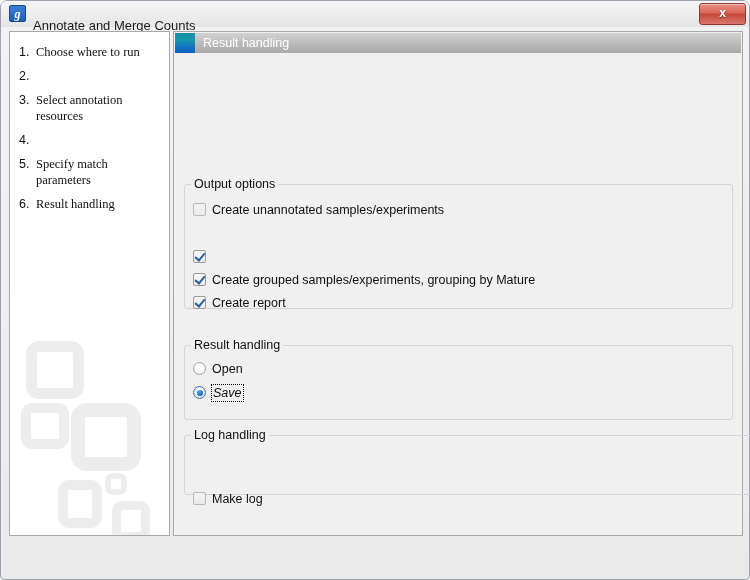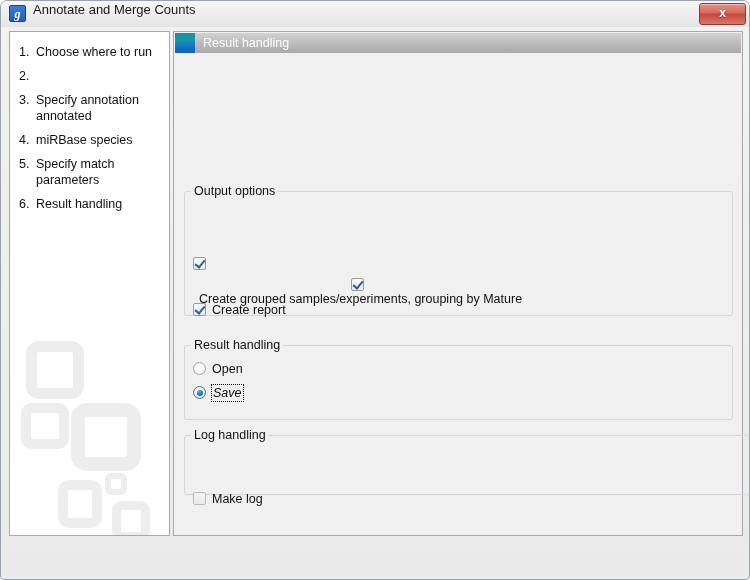--- a/index.html
+++ b/index.html
@@ -35,21 +35,21 @@
     background: linear-gradient(to bottom, #3b7fd4 0%, #1f5fb5 100%);
     border: 1px solid #15468c;
     border-radius: 2px;
     color: #ffffff;
     font-family: "Liberation Serif", serif;
     font-size: 12px; font-weight: bold; font-style: italic;
     text-align: center; line-height: 16px;
     box-sizing: border-box;
   }
   #title-text {
-    position: absolute; left: 32px; top: 0;
+    position: absolute; left: 32px; top: 16px;
     font-size: 13px; color: #1a1a1a;
     line-height: 18px;
     white-space: nowrap;
   }
   #close-button {
     position: absolute; right: 3px; top: 2px;
     width: 45px; height: 20px;
     border: 1px solid #8b3a32;
     border-radius: 3px;
     background: linear-gradient(to bottom, #e98f84 0%, #d8685a 45%, #c6463a 50%, #d9766a 100%);
@@ -79,21 +79,21 @@
     padding: 0;
   }
   .step {
     display: flex;
     padding: 4px 8px 4px 9px;
     font-size: 12.5px;
     color: #101010;
     line-height: 16px;
   }
   .step-num { width: 17px; flex: none; }
-  .step-label { flex: 1; }
+  .step-label { flex: 1; font-family: Liberation Serif, serif; }
 
   
   #watermark {
     position: absolute; left: 0; bottom: -6px;
     width: 161px; height: 200px;
     opacity: 1;
     pointer-events: none;
   }
   .wm {
     position: absolute;
@@ -148,21 +148,21 @@
   .groupbox > .gb-title {
     position: absolute;
     top: -8px; left: 6px;
     background: #f0f0f0;
     padding: 0 3px;
     font-size: 12.5px;
     color: #101010;
     line-height: 15px;
     white-space: nowrap;
   }
-  #gb-output  { left: 10px; top: 152px; width: 549px; height: 125px; margin-top: 7px; }
+  #gb-output  { left: 10px; top: 152px; width: 549px; height: 125px; }
   #gb-result  { left: 10px; top: 313px; width: 549px; height: 75px;  }
   #gb-log     { left: 10px; top: 403px; width: 649px; height: 60px;  }
 
   .option-row {
     position: absolute;
     display: flex;
     align-items: center;
     left: 8px;
     height: 17px;
     font-size: 12.5px;
@@ -248,25 +248,24 @@
     <div id="steps">
       <div class="step">
         <span class="step-num">1.</span>
         <span class="step-label">Choose where to run</span>
       </div>
       <div class="step">
         <span class="step-num">2.</span>
       </div>
       <div class="step">
         <span class="step-num">3.</span>
-        <span class="step-label">Specify annotation annotated</span>
+        <span class="step-label">Select annotation resources</span>
       </div>
       <div class="step">
         <span class="step-num">4.</span>
-        <span class="step-label">miRBase species</span>
       </div>
       <div class="step">
         <span class="step-num">5.</span>
         <span class="step-label">Specify match parameters</span>
       </div>
       <div class="step">
         <span class="step-num">6.</span>
         <span class="step-label">Result handling</span>
       </div>
     </div>
@@ -283,24 +282,28 @@
   <div id="content">
 
     <div id="content-header">
       <div id="header-icon"></div>
       <div id="header-title">Result handling</div>
     </div>
 
     <div class="groupbox" id="gb-output">
       <div class="gb-title">Output options</div>
 
+      <div class="option-row" style="top:16px;">
+        <span class="cbox disabled"></span>
+        <span class="lbl">Create unannotated samples/experiments</span>
+      </div>
       <div class="option-row" style="top:63px;">
         <span class="cbox checked"></span>
       </div>
-      <div class="option-row" style="top:86px;flex-direction:column;">
+      <div class="option-row" style="top:86px;">
         <span class="cbox checked"></span>
         <span class="lbl">Create grouped samples/experiments, grouping by Mature</span>
       </div>
       <div class="option-row" style="top:109px;text-align:center;">
         <span class="cbox checked"></span>
         <span class="lbl">Create report</span>
       </div>
     </div>
 
     <div class="groupbox" id="gb-result">

